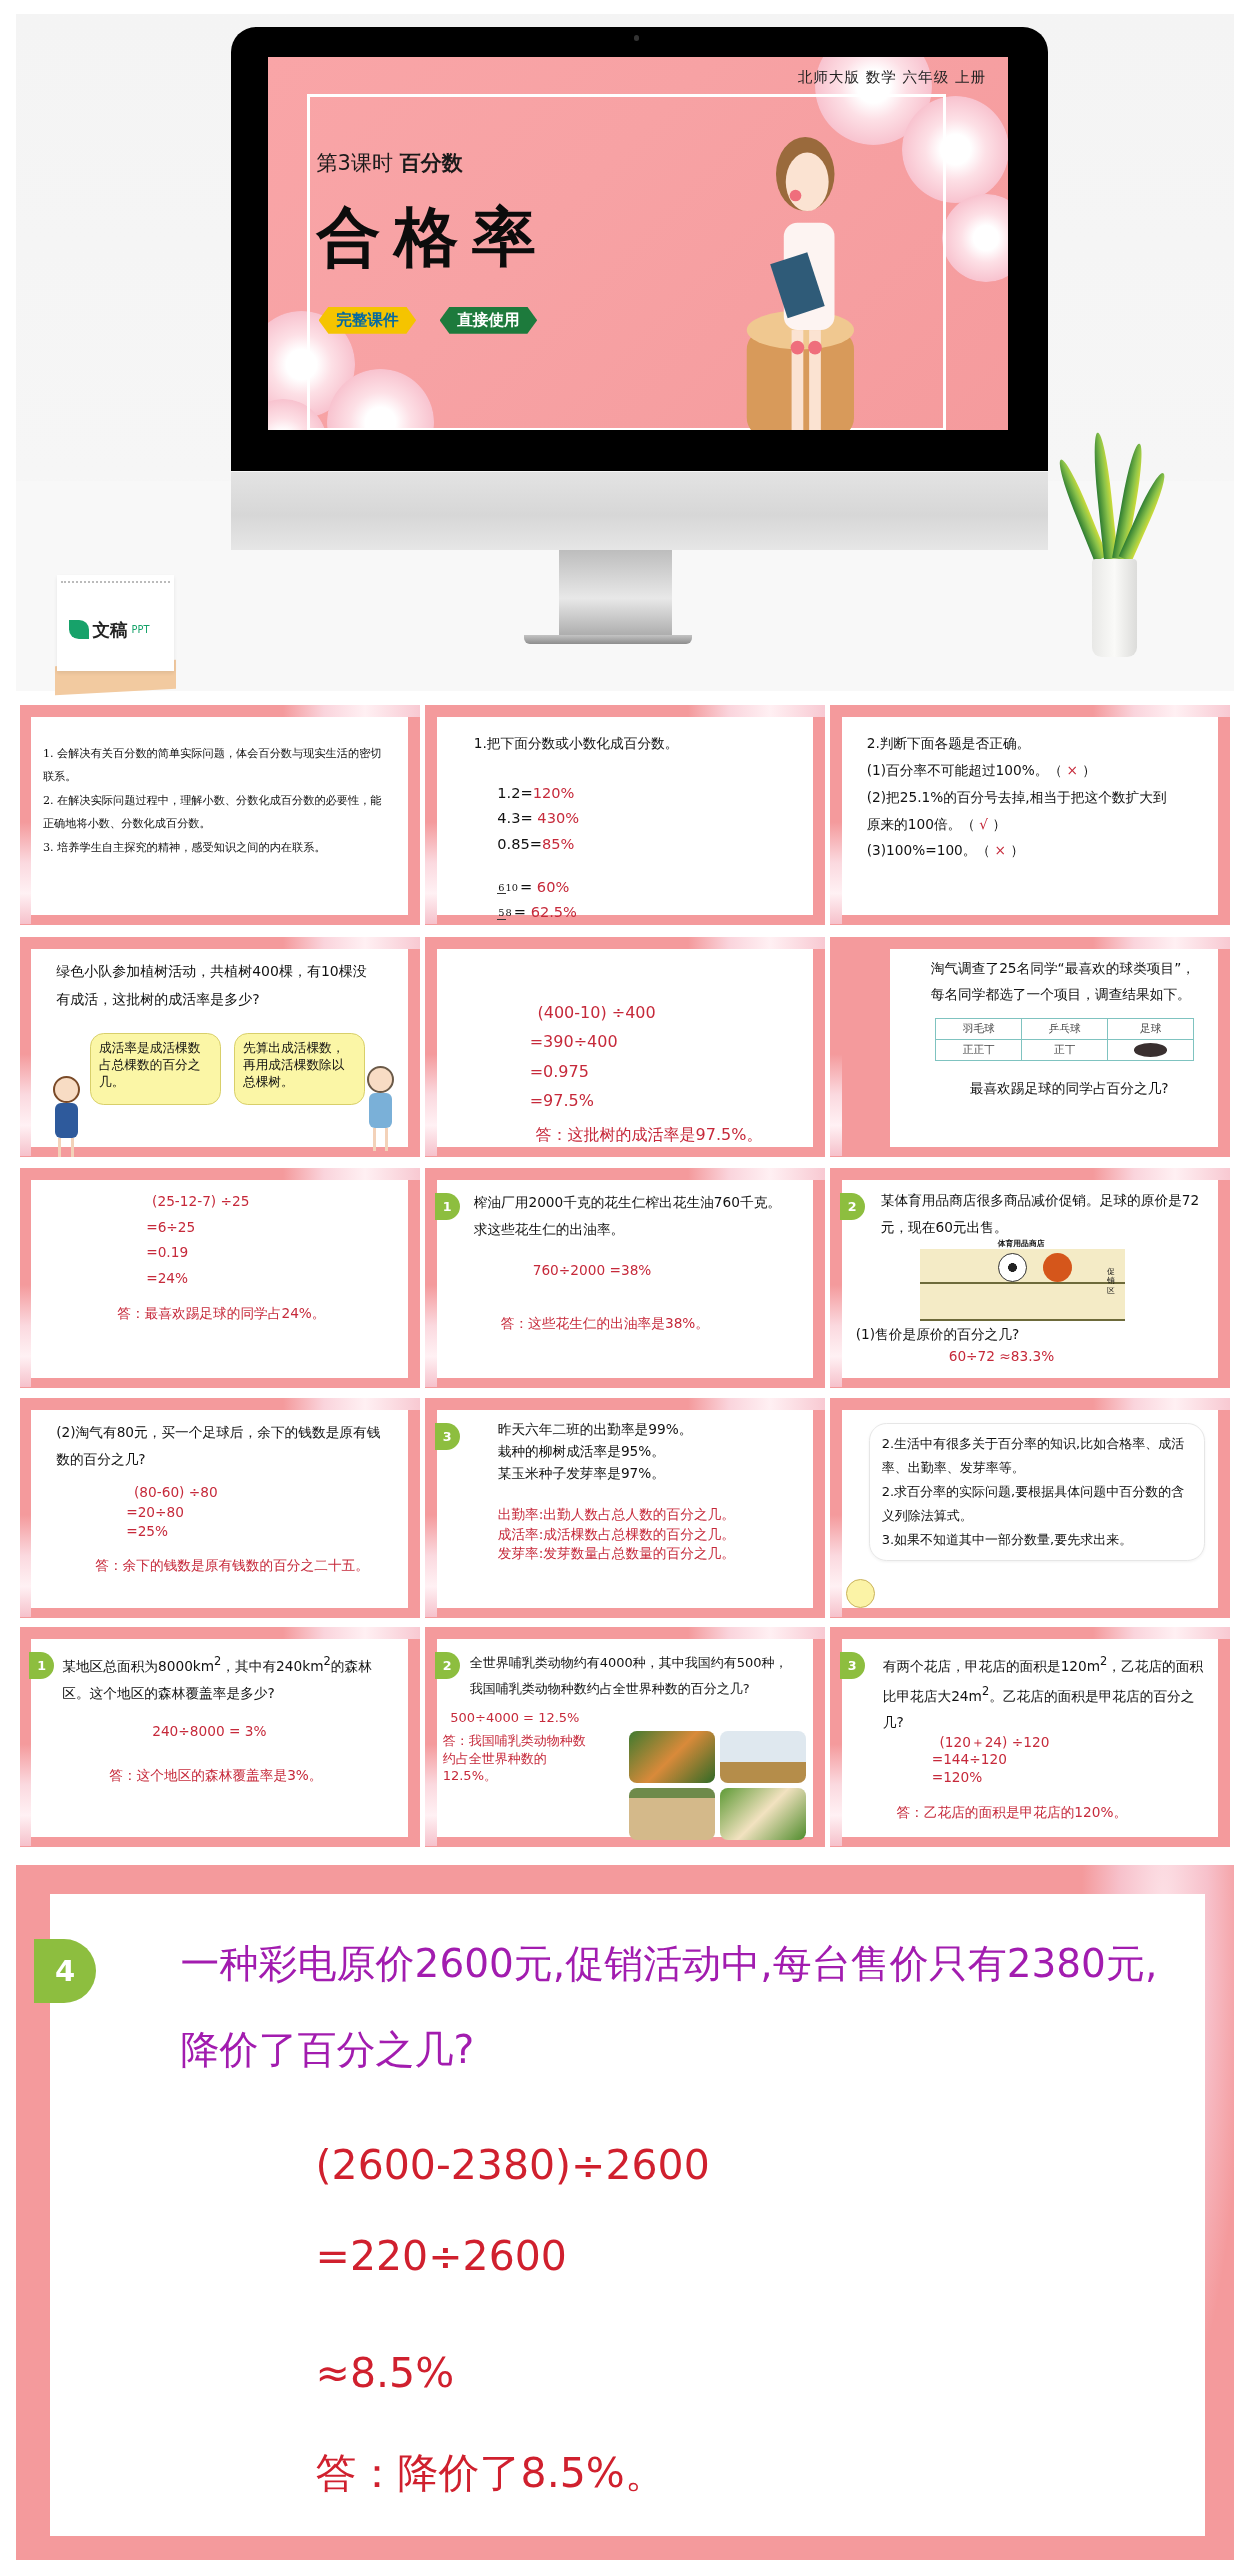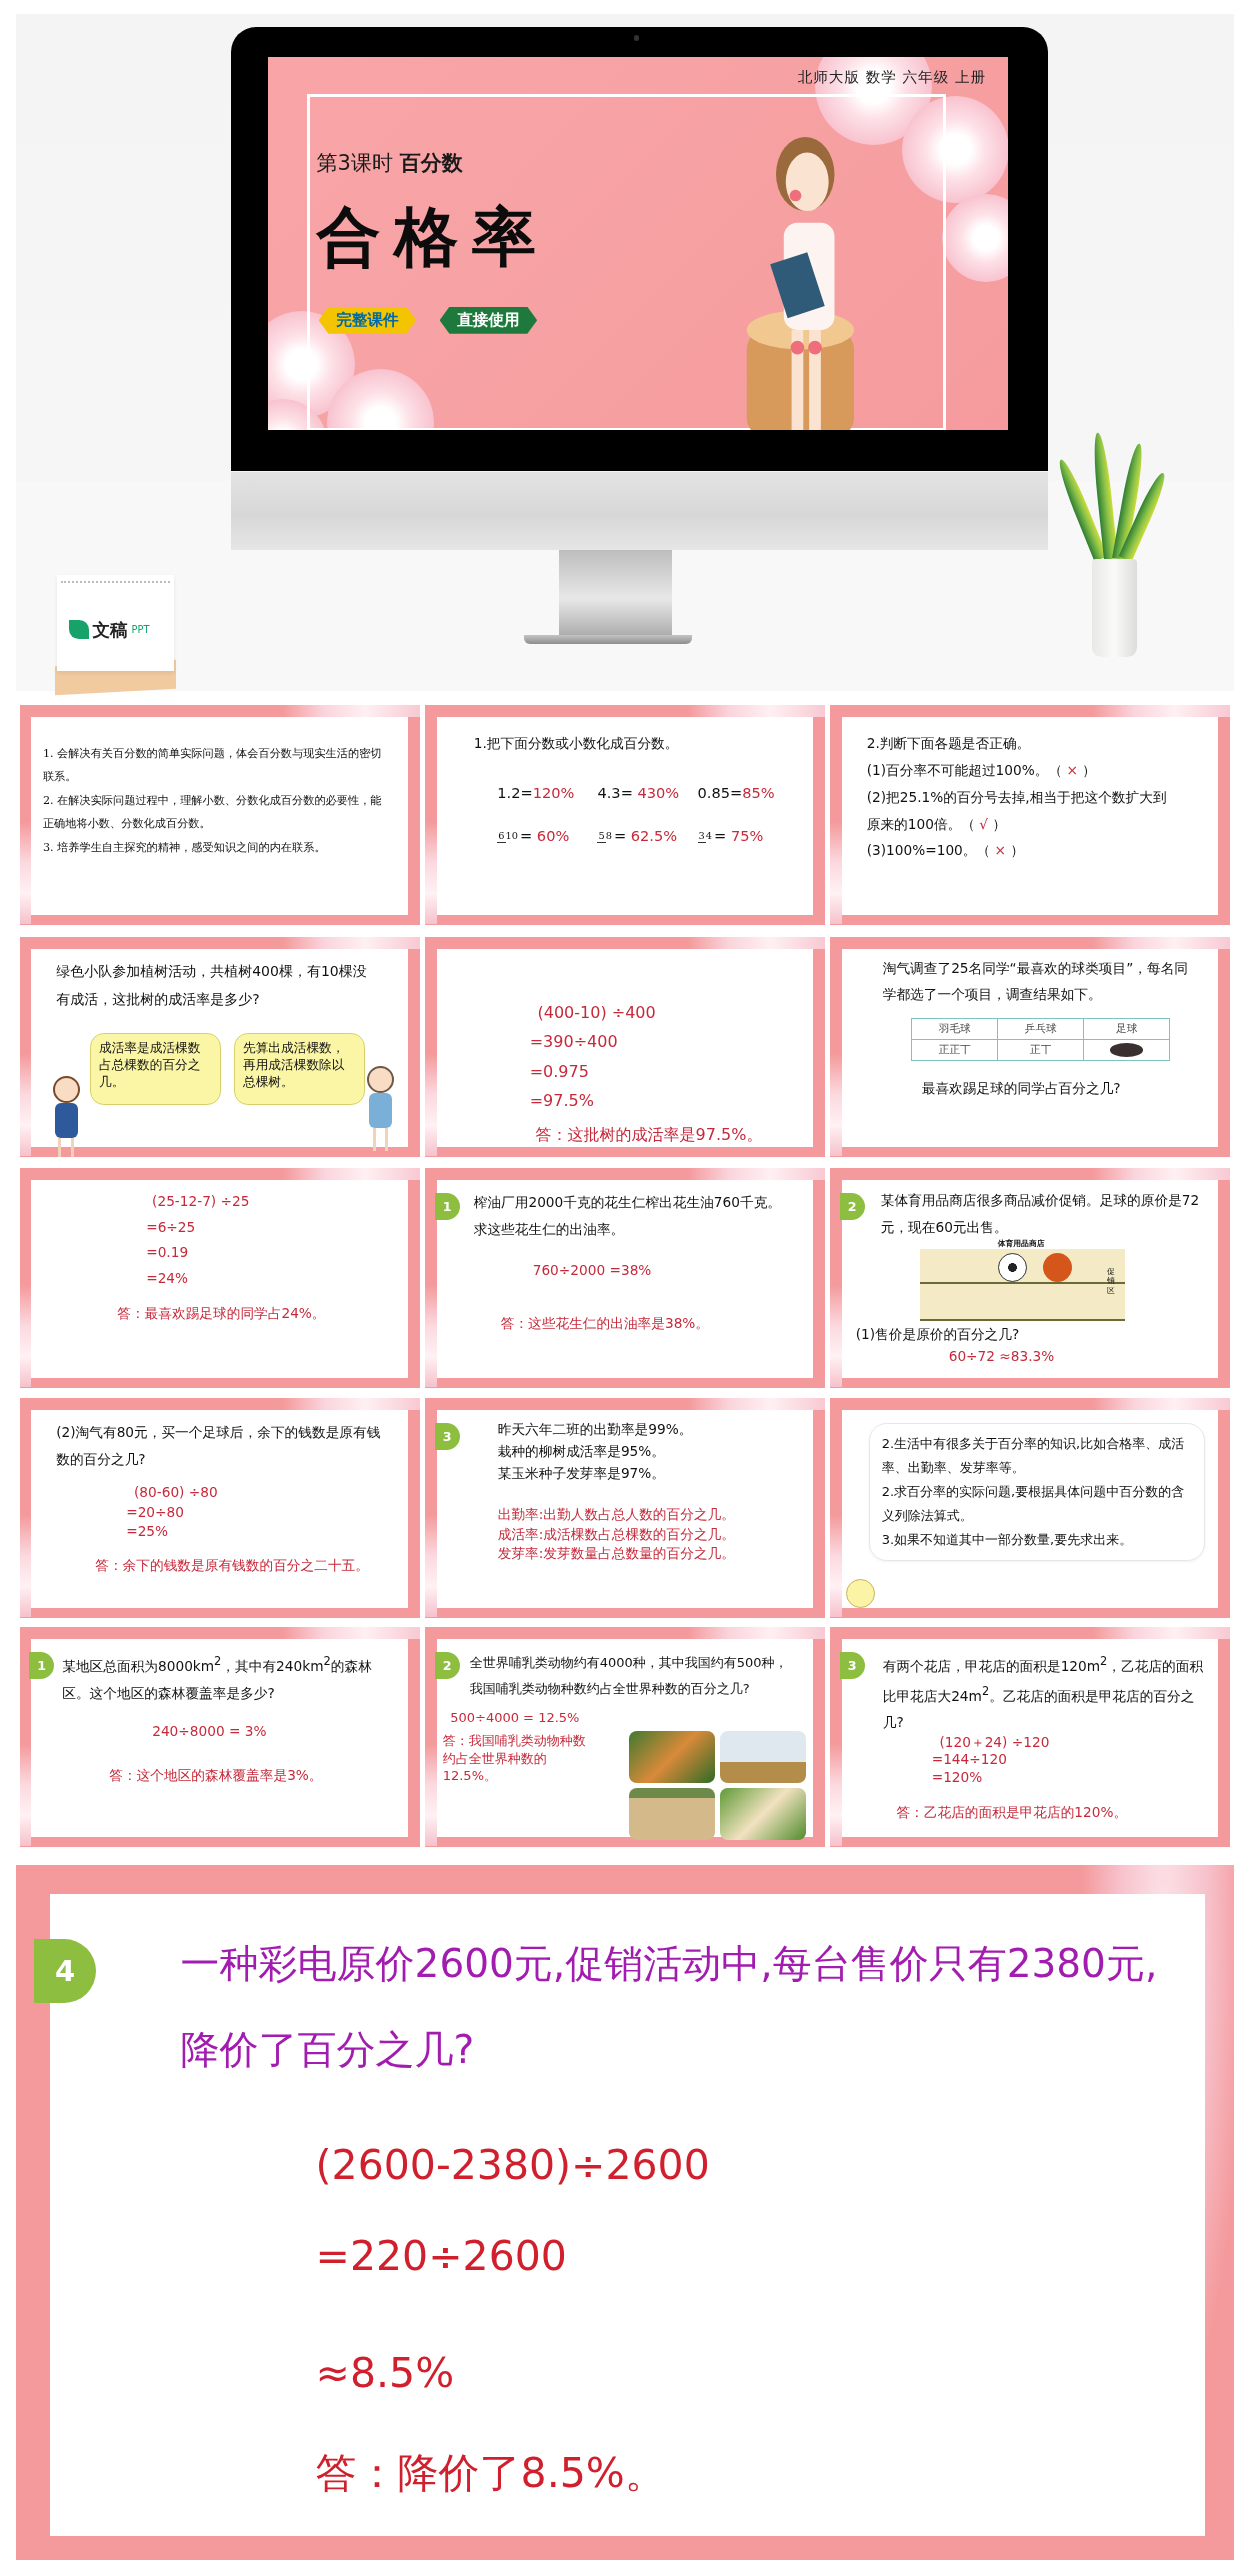--- a/index.html
+++ b/index.html
@@ -46,21 +46,21 @@
   .slide::after { content: ""; position: absolute; left: 0; top: 117px; width: 11.7px; height: 102px; background: linear-gradient(180deg,transparent,#fbd9df 40%,#fff1f4 70%,#f6c1cb); }
   .slide-inner { position: absolute; left: 11.7px; top: 11.7px; right: 11.7px; bottom: 9.8px; background: #fff; padding: 13.7px 15.6px; font-size: 13.7px; line-height: 1.75; }
   .red { color: #c6293a; }
   .num-badge { position: absolute; left: -2px; top: 13.7px; width: 25px; height: 27px; background: #8dbe3f; color: #fff; border-radius: 0 13.7px 13.7px 0; font-size: 12.7px; font-weight: bold; text-align: center; line-height: 27px; }
 
   .col1 { left: 19.5px; } .col2 { left: 425px; } .col3 { left: 830px; }
   .row1 { top: 705px; } .row2 { top: 937px; } .row3 { top: 1168px; } .row4 { top: 1398px; } .row5 { top: 1627px; }
 
   .obj-list { font-family: "DejaVu Serif","Liberation Serif",serif; font-size: 11.2px; line-height: 2.1; padding-top: 25px; padding-left: 11.7px; }
   .conv-title { padding-left: 21.5px; margin-top: 2px; font-size: 13.7px; }
-  .conv-row { display: flex; padding-left: 45px; margin-top: 17.6px; font-size: 14.6px; }
+  .conv-row { display: flex; padding-left: 45px; margin-top: 17.6px; font-size: 14.6px; flex-direction: column; }
   .conv-row span { display: inline-block; }
   .conv-cell { width: 115px; }
   .frac { display: inline-flex; flex-direction: column; font-family: "DejaVu Serif","Liberation Serif",serif; font-size: 9.8px; line-height: 1; vertical-align: middle; text-align: center; margin-right: 2px; }
   .frac .num { border-bottom: 1px solid #333; padding: 0 1px 1px; }
   .frac .den { padding-top: 1px; }
 
   .bubble { position: absolute; top: 84px; width: 131px; height: 72px; background: #fbf6a6; border: 1px solid #d8cf6a; border-radius: 13.7px; padding: 4.9px 7.8px; font-size: 12.7px; line-height: 1.35; }
   .kid { position: absolute; width: 39px; height: 86px; }
   .kid-head { position: absolute; left: 5.9px; top: 0; width: 27px; height: 27px; border-radius: 50%; background: #f8dcc4; border: 2.9px solid #7a4a28; }
   .kid-body { position: absolute; left: 7.8px; top: 27px; width: 23.4px; height: 35px; border-radius: 5.9px; }
@@ -204,21 +204,21 @@
   <div class="slide-inner red" style="padding:49px 0 0 93px;font-size:16px;line-height:1.85;">
     <div style="padding-left:7.8px;">(400-10) ÷400</div>
     <div>=390÷400</div>
     <div>=0.975</div>
     <div>=97.5%</div>
     <div style="padding-left:5.9px;margin-top:3.9px;">答：这批树的成活率是97.5%。</div>
   </div>
 </div>
 
 <div class="slide col3 row2">
-  <div class="slide-inner" style="padding:5.9px 19.5px 0 41px;font-size:13.7px;line-height:1.95;">
+  <div class="slide-inner" style="padding:5.9px 19.5px 0 41px;font-size:13.7px;line-height:1.95;margin-left:48px;">
     <div>淘气调查了25名同学“最喜欢的球类项目”，每名同学都选了一个项目，调查结果如下。</div>
     <table class="survey-table">
       <tbody>
           <tr>
         <td>羽毛球</td>
         <td>乒乓球</td>
         <td>足球</td>
       </tr>
       <tr>
         <td>正正丅</td>

